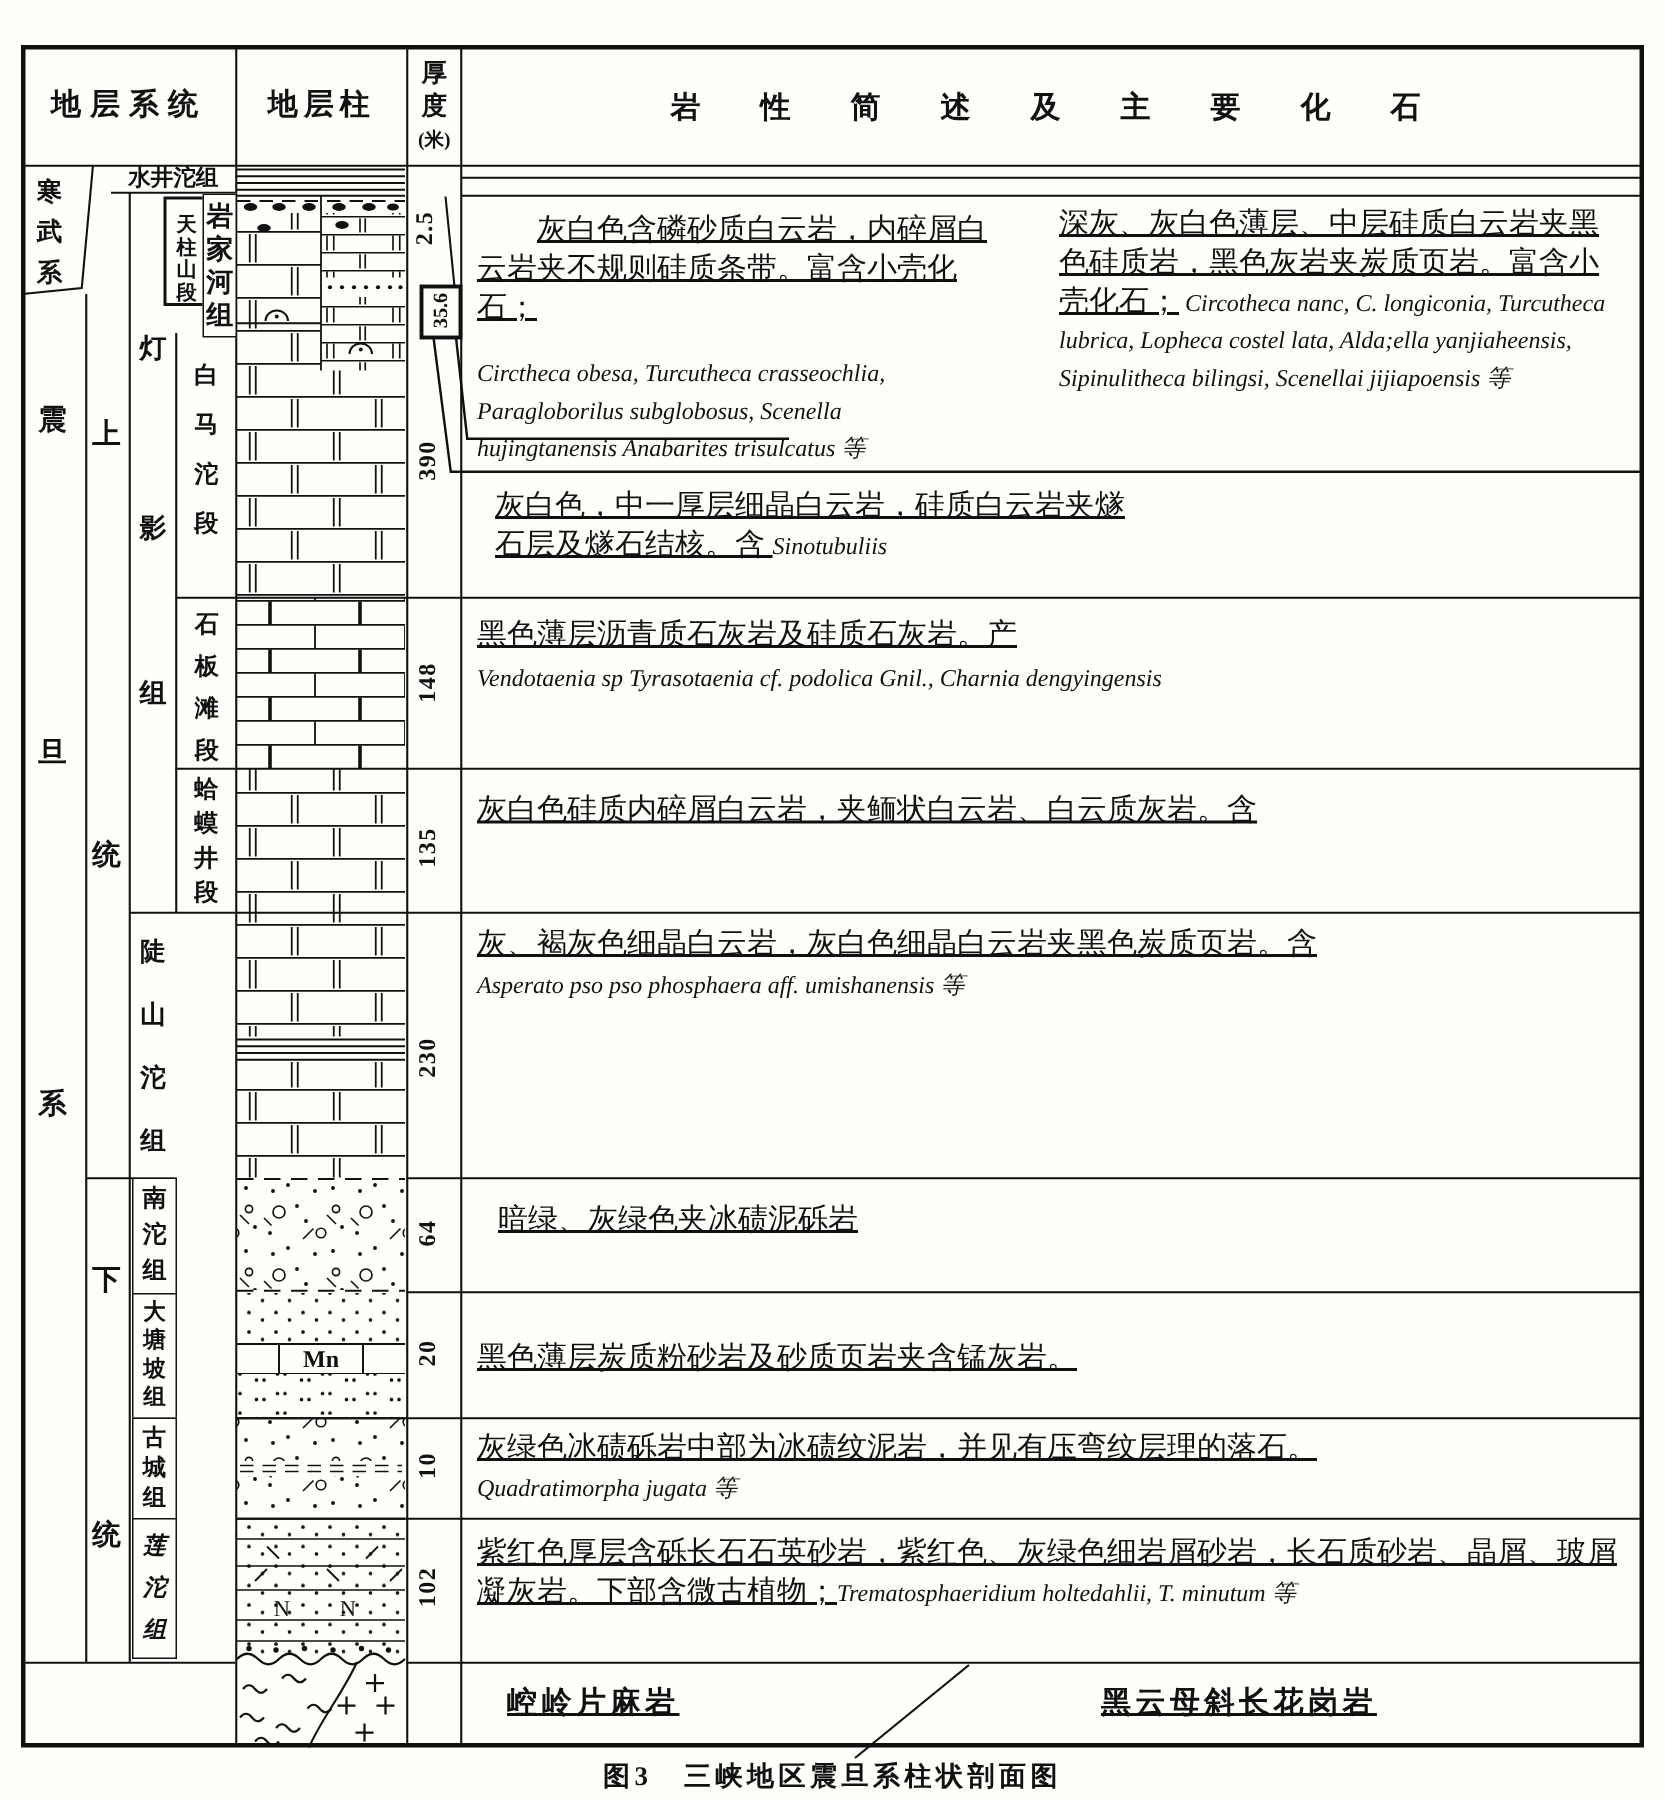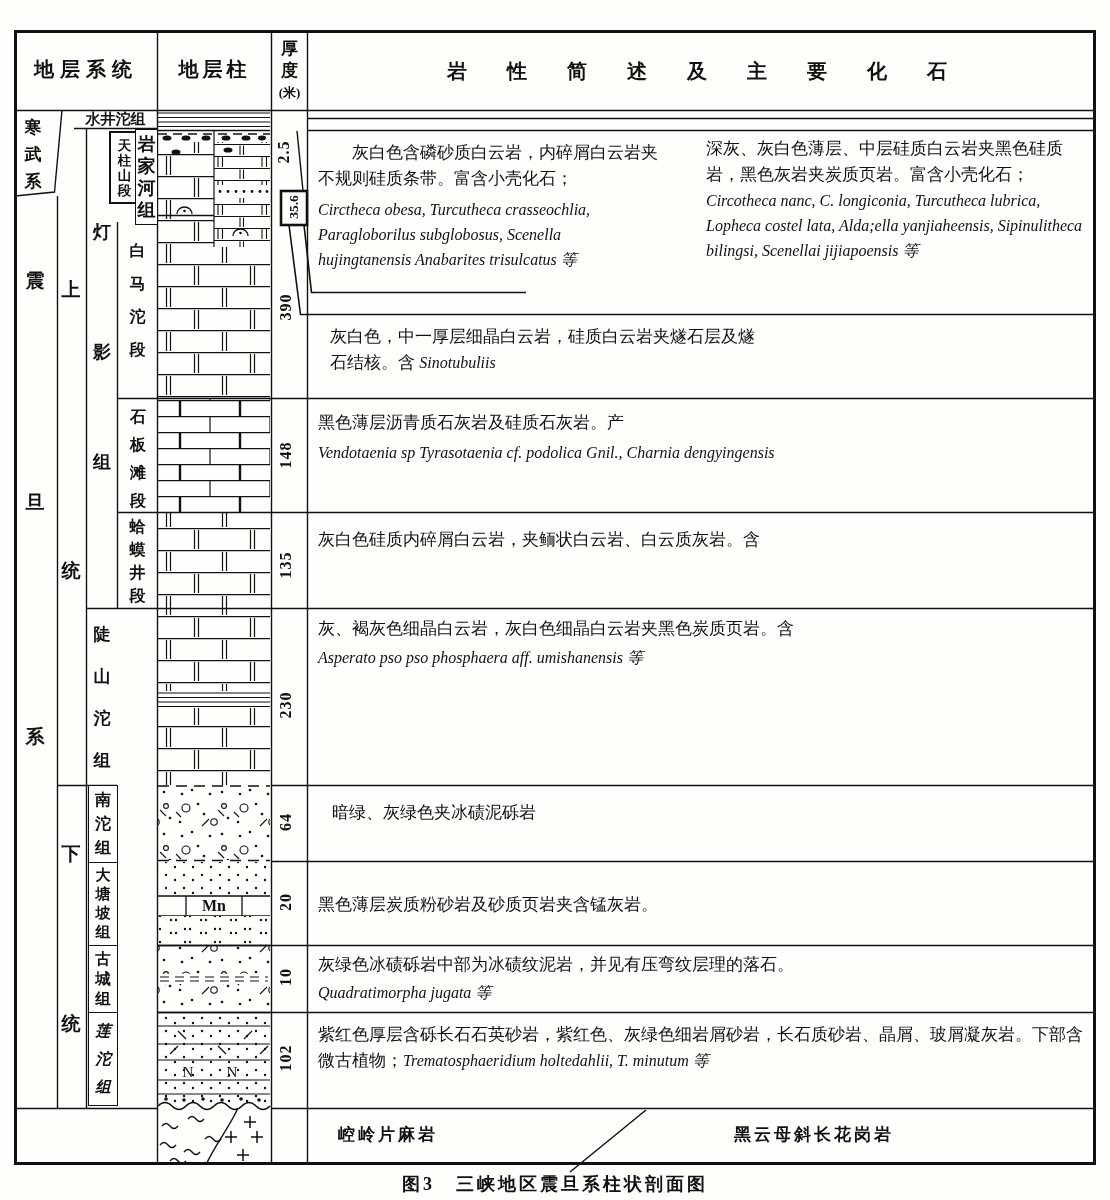--- a/index.html
+++ b/index.html
@@ -1,19 +1,19 @@
 <!DOCTYPE html>
 <html><head>
 <meta charset="utf-8">
 <style>
   html,body{margin:0;padding:0;background:#ffffff;}
   #page{position:relative;width:1110px;height:1200px;background:#fffefb;color:#111;
         font-family:"Liberation Serif","DejaVu Serif",serif;overflow:hidden;}
   .t{position:absolute;color:#111;}
-  .cn{font-size:17px;line-height:26px;}
+  .cn{font-size:20px;line-height:26px;text-decoration:underline;}
   .lat{font-style:italic;font-size:16px;line-height:25px;font-family:"Liberation Serif",serif;}
   .hd{font-weight:bold;font-size:20px;}
   .ch{position:absolute;width:22px;text-align:center;font-weight:bold;font-size:19px;line-height:22px;}
   .vstack{position:absolute;display:flex;flex-direction:column;align-items:center;font-weight:bold;}
   .vstack span{display:block;text-align:center;}
   .thick{position:absolute;width:64px;text-align:center;font-weight:bold;font-size:16px;
          transform:rotate(-90deg);transform-origin:center;letter-spacing:1px;}
   .boxed{position:absolute;border:1.6px solid #111;background:#fffefb;display:flex;
          flex-direction:column;align-items:center;justify-content:space-evenly;font-weight:bold;}
   .indent{text-indent:2em;}
@@ -211,21 +211,21 @@
 <span class="ch" style="left:24px;top:492px;">旦</span>
 <span class="ch" style="left:24px;top:726px;">系</span>
 
 <span class="ch" style="left:60px;top:279px;">上</span>
 <span class="ch" style="left:60px;top:560px;">统</span>
 <span class="ch" style="left:60px;top:843px;">下</span>
 <span class="ch" style="left:60px;top:1013px;">统</span>
 
 <div class="t" style="left:74px;top:110px;width:83px;text-align:center;font-weight:bold;font-size:15px;line-height:18px;">水井沱组</div>
 
-<div class="boxed" style="left:109px;top:131px;width:27px;height:69px;border-width:2.4px;font-size:13.5px;line-height:15px;">
+<div class="boxed" style="left:109px;top:131px;width:27px;height:69px;border-width:2.4px;font-size:13.5px;line-height:15px;justify-content:flex-end;">
   <span style="width:1.05em;word-break:break-all;text-align:center;">天柱山段</span>
 </div>
 <div class="boxed" style="left:135px;top:129px;width:21px;height:94px;font-size:18px;line-height:22px;">
   <span style="width:1.05em;word-break:break-all;text-align:center;">岩家河组</span>
 </div>
 
 <span class="ch" style="left:91px;top:221px;font-size:18px;">灯</span>
 <span class="ch" style="left:91px;top:341px;font-size:18px;">影</span>
 <span class="ch" style="left:91px;top:451px;font-size:18px;">组</span>
 
@@ -262,21 +262,21 @@
 <div class="thick" style="left:254px;top:446px;">148</div>
 <div class="thick" style="left:254px;top:556px;">135</div>
 <div class="thick" style="left:254px;top:696px;">230</div>
 <div class="thick" style="left:254px;top:813px;">64</div>
 <div class="thick" style="left:254px;top:893px;">20</div>
 <div class="thick" style="left:254px;top:968px;">10</div>
 <div class="thick" style="left:254px;top:1049px;">102</div>
 
 <div class="t" style="left:318px;top:140px;width:340px;">
   <div class="cn indent">灰白色含磷砂质白云岩，内碎屑白云岩夹不规则硅质条带。富含小壳化石；</div>
-  <div class="lat" style="margin-top:5px;">Circtheca obesa, Turcutheca crasseochlia, Paragloborilus subglobosus, Scenella hujingtanensis Anabarites trisulcatus 等</div>
+  <div class="lat" style="margin-top:19px;">Circtheca obesa, Turcutheca crasseochlia, Paragloborilus subglobosus, Scenella hujingtanensis Anabarites trisulcatus 等</div>
 </div>
 
 <div class="t" style="left:706px;top:136px;width:378px;">
   <span class="cn indent" style="display:inline;">深灰、灰白色薄层、中层硅质白云岩夹黑色硅质岩，黑色灰岩夹炭质页岩。富含小壳化石；</span>
   <span class="lat">Circotheca nanc, C. longiconia, Turcutheca lubrica, Lopheca costel lata, Alda;ella yanjiaheensis, Sipinulitheca bilingsi, Scenellai jijiapoensis 等</span>
 </div>
 
 <div class="t" style="left:330px;top:324px;width:430px;">
   <span class="cn indent">灰白色，中一厚层细晶白云岩，硅质白云岩夹燧石层及燧石结核。含 </span><span class="lat">Sinotubuliis</span>
 </div>

